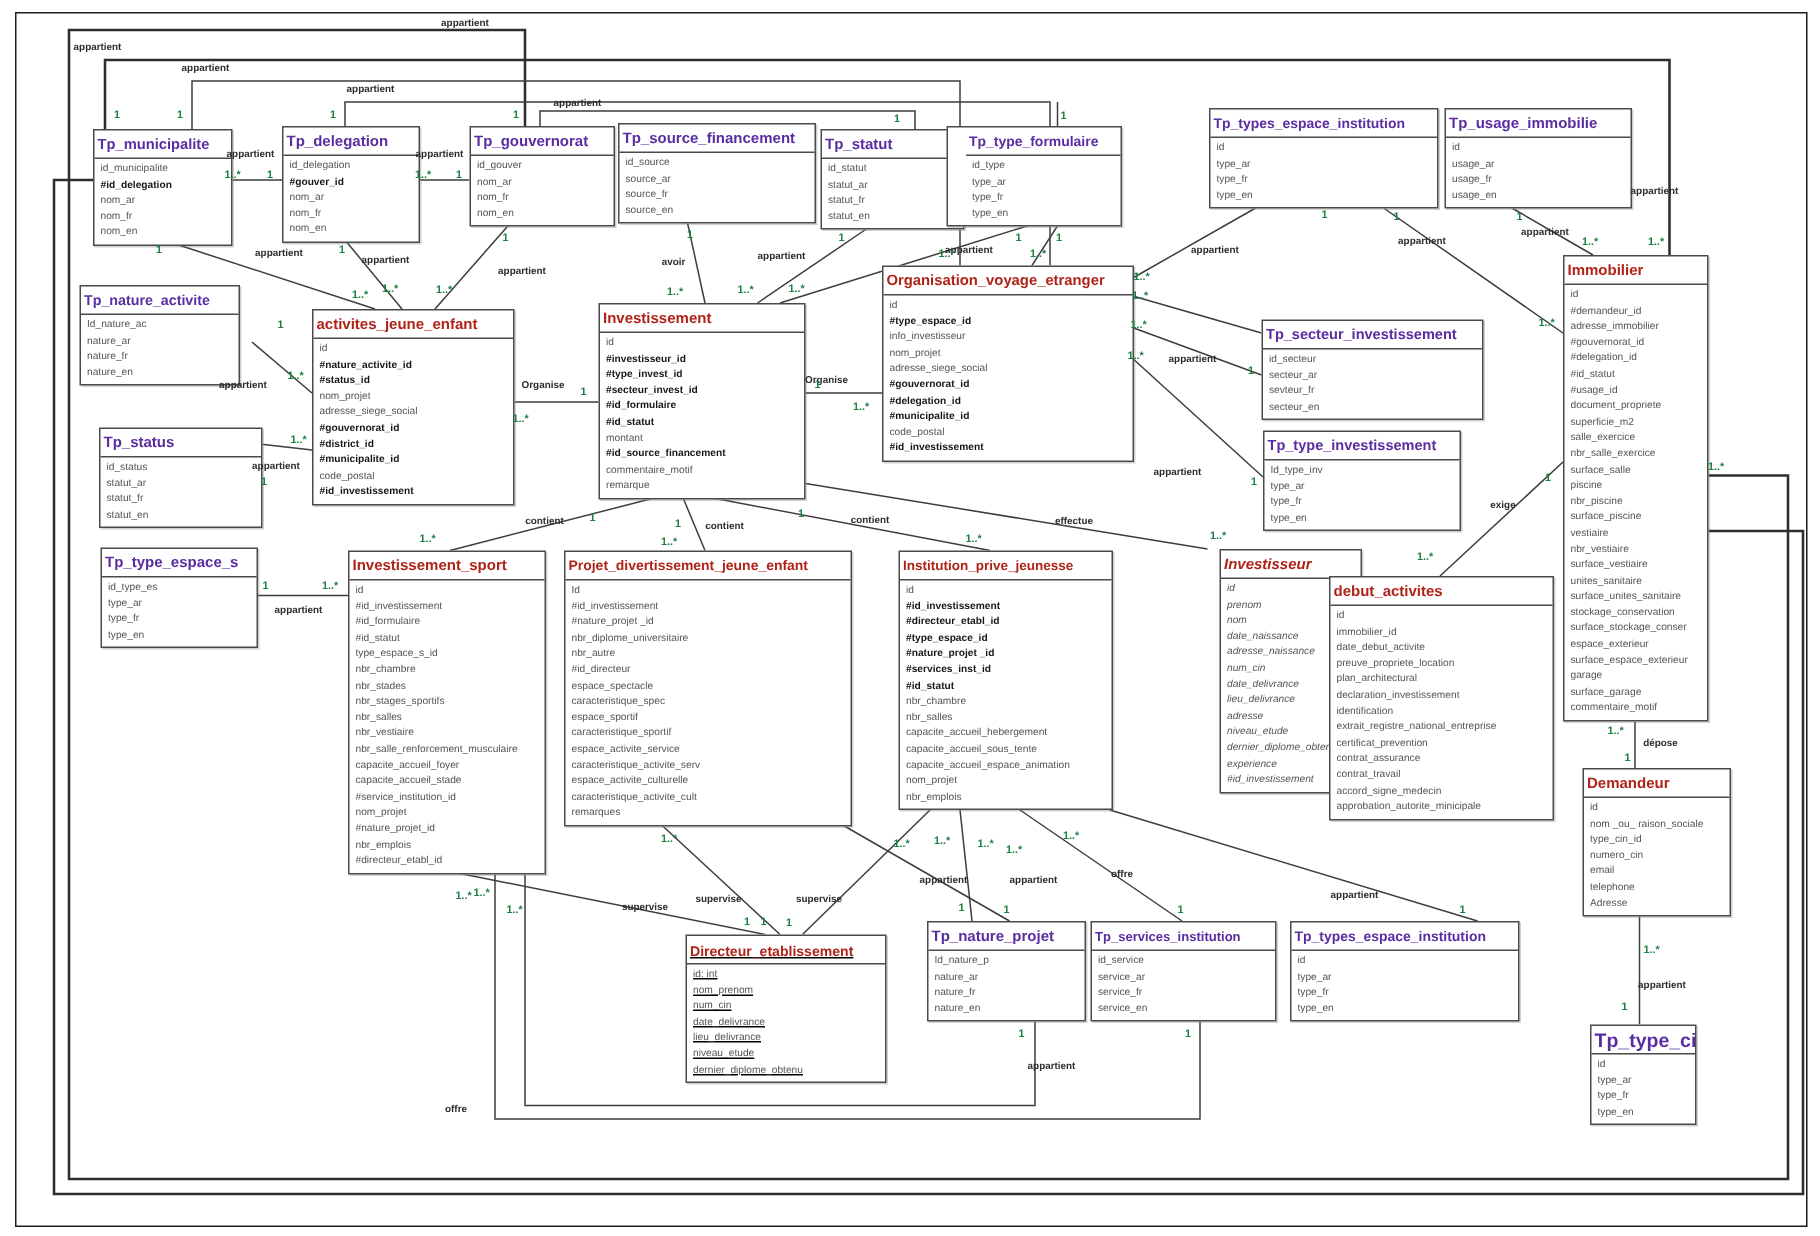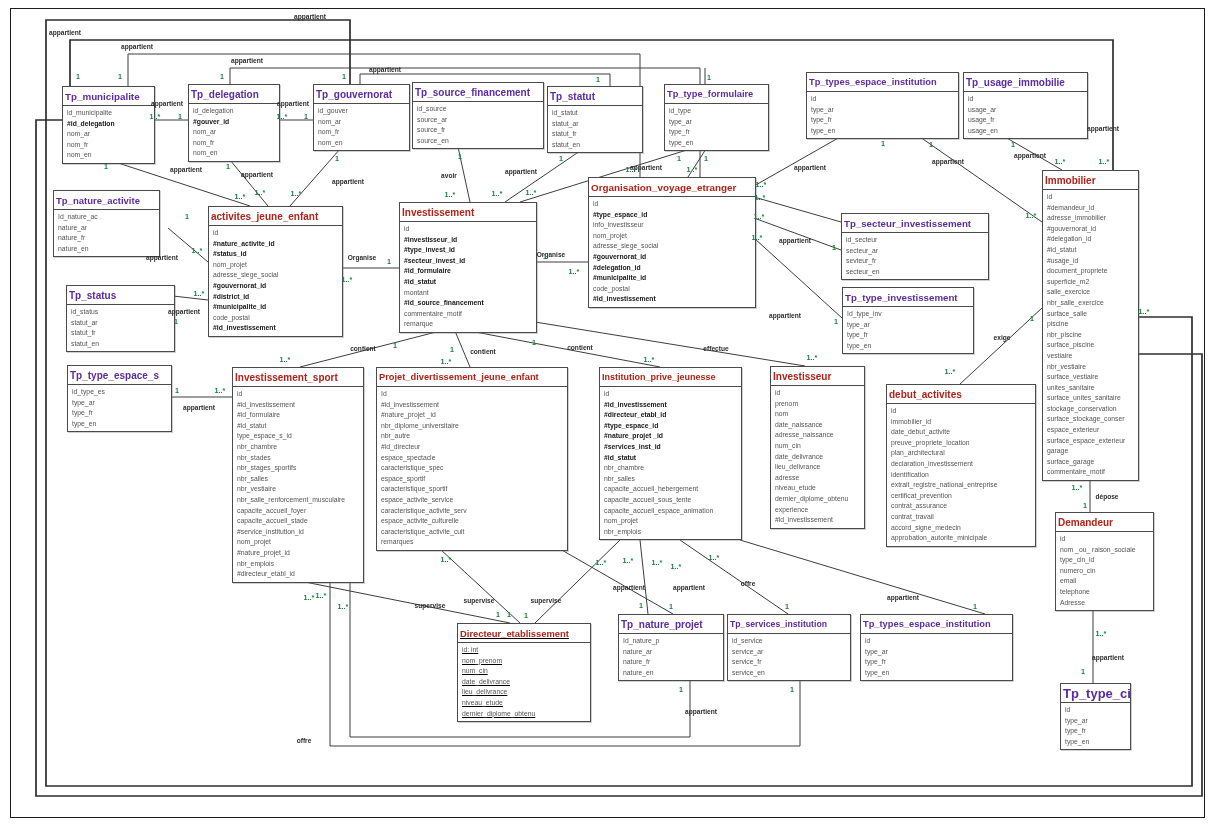--- a/index.html
+++ b/index.html
@@ -117,21 +117,21 @@
       </div>
       <div class="tbl type" style="left: 547px; top: 86px; width: 94px;">
         <div class="tbl-head" style="font-size: 10px;">Tp_statut</div>
         <div class="tbl-fields">
           <div class="fld">id_statut</div>
           <div class="fld">statut_ar</div>
           <div class="fld">statut_fr</div>
           <div class="fld">statut_en</div>
         </div>
       </div>
-      <div class="tbl type" style="left: 664px; top: 84px; width: 103px;">
+      <div class="tbl type" style="left: 631px; top: 84px; width: 103px; padding-left: 12px;">
         <div class="tbl-head" style="font-size: 9.3px;">Tp_type_formulaire</div>
         <div class="tbl-fields">
           <div class="fld">id_type</div>
           <div class="fld">type_ar</div>
           <div class="fld">type_fr</div>
           <div class="fld">type_en</div>
         </div>
       </div>
       <div class="tbl type" style="left: 806px; top: 72px; width: 151px;">
         <div class="tbl-head" style="font-size: 9.3px;">Tp_types_espace_institution</div>
@@ -296,21 +296,21 @@
           <div class="fld b">#id_statut</div>
           <div class="fld">nbr_chambre</div>
           <div class="fld">nbr_salles</div>
           <div class="fld">capacite_accueil_hebergement</div>
           <div class="fld">capacite_accueil_sous_tente</div>
           <div class="fld">capacite_accueil_espace_animation</div>
           <div class="fld">nom_projet</div>
           <div class="fld">nbr_emplois</div>
         </div>
       </div>
-      <div class="tbl entity" style="left: 770px; top: 366px; width: 93px;">
+      <div class="tbl entity" style="left: 813px; top: 366px; width: 93px; font-style: italic;">
         <div class="tbl-head" style="font-size: 10px;">Investisseur</div>
         <div class="tbl-fields">
           <div class="fld">id</div>
           <div class="fld">prenom</div>
           <div class="fld">nom</div>
           <div class="fld">date_naissance</div>
           <div class="fld">adresse_naissance</div>
           <div class="fld">num_cin</div>
           <div class="fld">date_delivrance</div>
           <div class="fld">lieu_delivrance</div>

